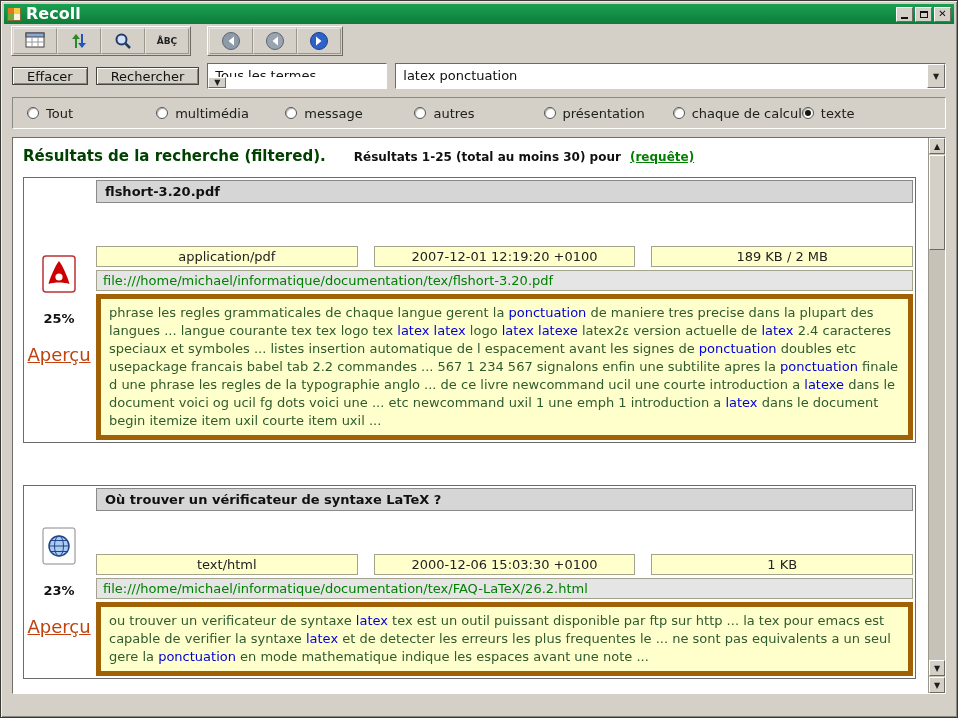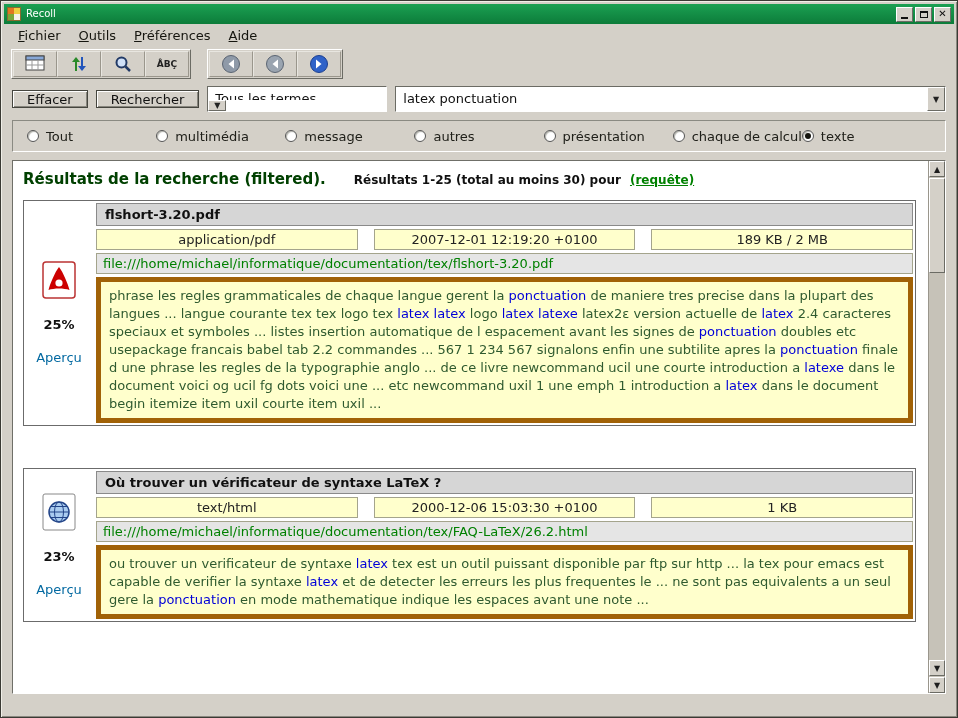--- a/index.html
+++ b/index.html
@@ -9,21 +9,21 @@
   .window {
     width:958px; height:718px; background:#d4d0c8;
     border:1px solid #3a3a34; padding:3px;
     box-shadow: inset 1px 1px 0 #f0efe8, inset -1px -1px 0 #8a8880;
     display:flex; flex-direction:column; position:relative;
   }
 
   
   .titlebar { height:20px; flex:0 0 20px; background:linear-gradient(180deg,#1ba052,#0c7c3a);
     display:flex; align-items:center; padding:0 3px; gap:5px; }
-  .title-text { color:#fff; font-weight:normal; font-size:10px; flex:1; line-height:20px; }
+  .title-text { color:#fff; font-weight:bold; font-size:16px; flex:1; line-height:20px; }
   .win-controls { display:flex; gap:2px; }
   .wbtn { width:17px; height:15px; background:#d4d0c8; border:1px solid;
     border-color:#ffffff #6b6b64 #6b6b64 #ffffff; display:flex; align-items:center;
     justify-content:center; font-size:9px; color:#111; cursor:default; }
   .glyph-min { width:7px; height:2px; background:#111; margin-top:8px; }
   .glyph-max { width:8px; height:7px; border:1px solid #111; border-top-width:2px; }
   .glyph-close { font-size:10px; line-height:10px; }
 
   
   .menubar { height:23px; flex:0 0 23px; display:flex; align-items:center; padding-left:5px; }
@@ -69,26 +69,26 @@
   .results-header { padding:2px 0 4px 2px; }
   .rh-title { font-size:15px; font-weight:bold; color:#004000; }
   .rh-summary { font-size:12px; font-weight:bold; color:#101010; margin-left:23px; }
   .rh-query { font-size:12px; font-weight:bold; color:#008000; text-decoration:underline; margin-left:4px; cursor:pointer; }
 
   .result { border:1px solid #6b6b6b; margin:8px 6px 0 2px; display:flex; padding:2px; gap:4px; background:#fff; }
   .result-2 { margin-top:42px; }
   .icon-col { width:66px; flex:0 0 66px; display:flex; flex-direction:column; align-items:center;
     justify-content:center; gap:18px; }
   .percent { font-size:13px; font-weight:bold; color:#111; }
-  .preview-link { font-size:13px; color:#0369a1; cursor:pointer; }
+  .preview-link { font-size:18px; color:#c2410c; text-decoration:underline; cursor:pointer; }
 
   .result-main { flex:1; display:flex; flex-direction:column; gap:3px; }
   .r-title { background:#d6d6d6; border:1px solid #8a8a8a; padding:3px 8px; font-size:13px;
     font-weight:bold; color:#101010; }
-  .r-meta { display:flex; gap:16px; }
+  .r-meta { display:flex; gap:16px;margin-top:40px; }
   .r-cell { flex:1; background:#ffffcc; border:1px solid #a4a48c; text-align:center;
     font-size:13px; color:#222; padding:2px 4px; }
   .r-url { background:#e5e5e5; border:1px solid #a4a48c; padding:2px 6px; font-size:13px; }
   .r-url a { color:#008000; cursor:pointer; }
   .r-snippet { background:#ffffcc; border:5px solid #a16207; padding:5px 8px; font-size:13px;
     line-height:18px; color:#2f5a2f; }
   .r-snippet .hl { color:#0000d8; }
 
   
   .scrollbar { position:absolute; top:0; right:0; bottom:0; width:17px; background:#c6c2b8;
@@ -126,26 +126,20 @@
         </span>
       <span class="wbtn">
           <span class="glyph-max"></span>
         </span>
       <span class="wbtn">
           <span class="glyph-close">✕</span>
         </span>
     </span>
   </div>
 
-  <div class="menubar">
-    <span class="menu-item"><span class="menu-label">Fichier</span></span>
-    <span class="menu-item"><span class="menu-label">Outils</span></span>
-    <span class="menu-item"><span class="menu-label">Préférences</span></span>
-    <span class="menu-item"><span class="menu-label">Aide</span></span>
-  </div>
 
   <div class="toolbar">
     <div class="tgroup">
       <span class="tbtn">
         <svg width="20" height="18">
             <rect x="1" y="1" width="18" height="14" fill="#ffffff" stroke="#444444"></rect>
             <rect x="1" y="1" width="18" height="4" fill="#88a8d8" stroke="#444444"></rect>
             <line x1="1" y1="10" x2="19" y2="10" stroke="#999999"></line>
             <line x1="7" y1="5" x2="7" y2="15" stroke="#999999"></line>
             <line x1="13" y1="5" x2="13" y2="15" stroke="#999999"></line>

